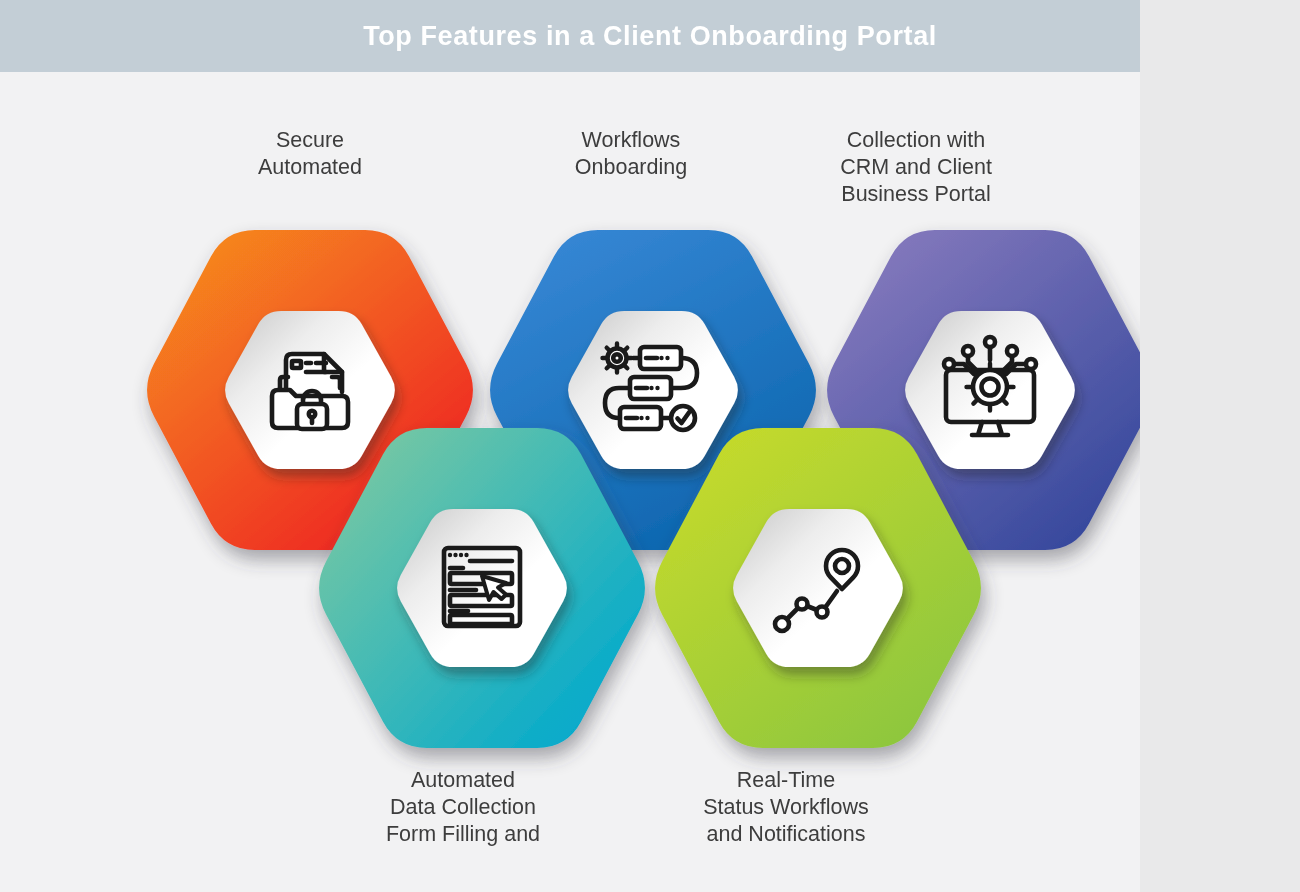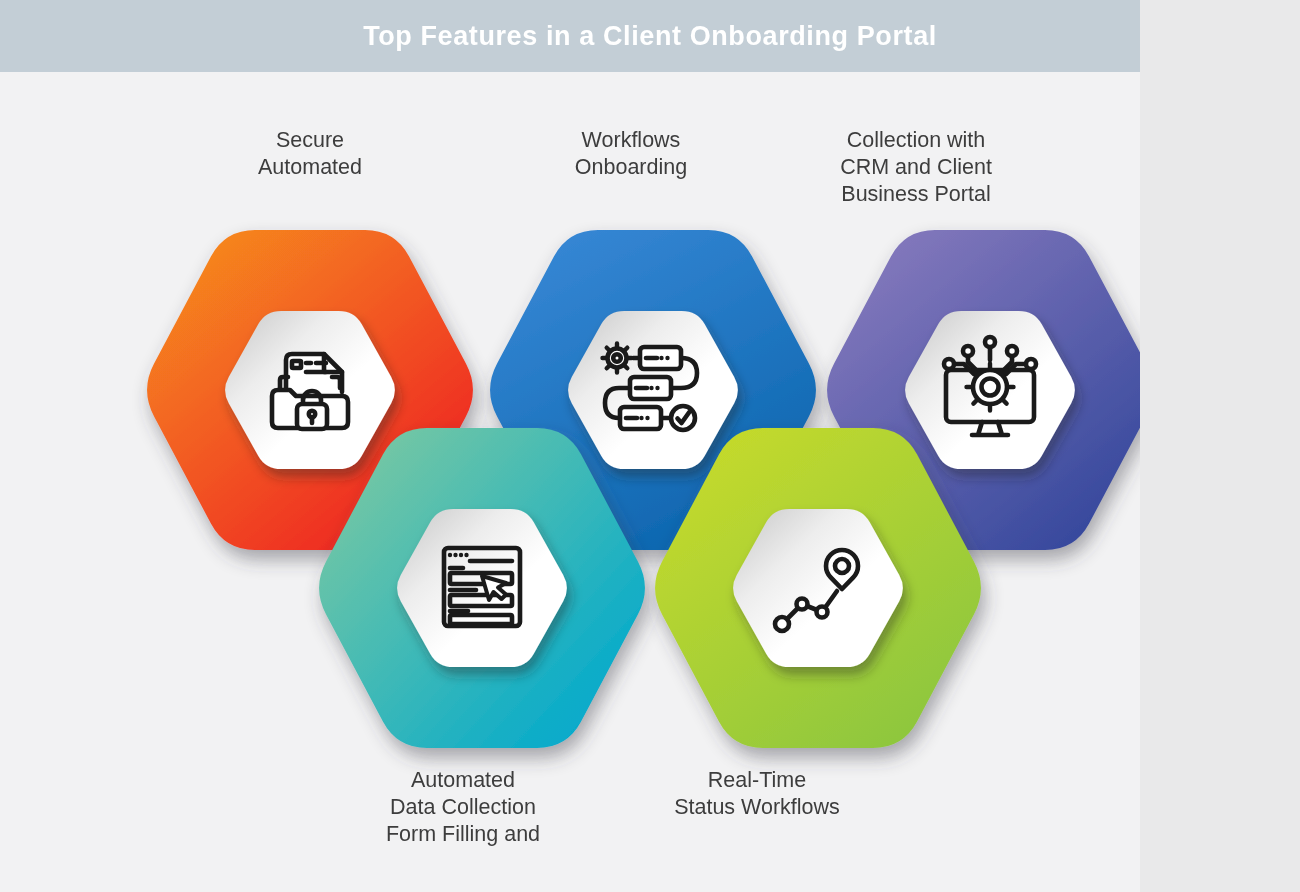--- a/index.html
+++ b/index.html
@@ -220,18 +220,19 @@
   <div class="label" style="left:736px;top:127px">
     <span>Collection with</span>
     <span>CRM and Client</span>
     <span>Business Portal</span>
   </div>
   <div class="label" style="left:283px;top:767px">
     <span>Automated</span>
     <span>Data Collection</span>
     <span>Form Filling and</span>
   </div>
-  <div class="label" style="left:577px;top:767px">
+  <div class="label" style="left:606px;top:767px">
     <span>Real-Time</span>
     <span>Status Workflows</span>
+    <span>and Notifications</span>
   </div>
 
 </div>
 
 </body></html>

